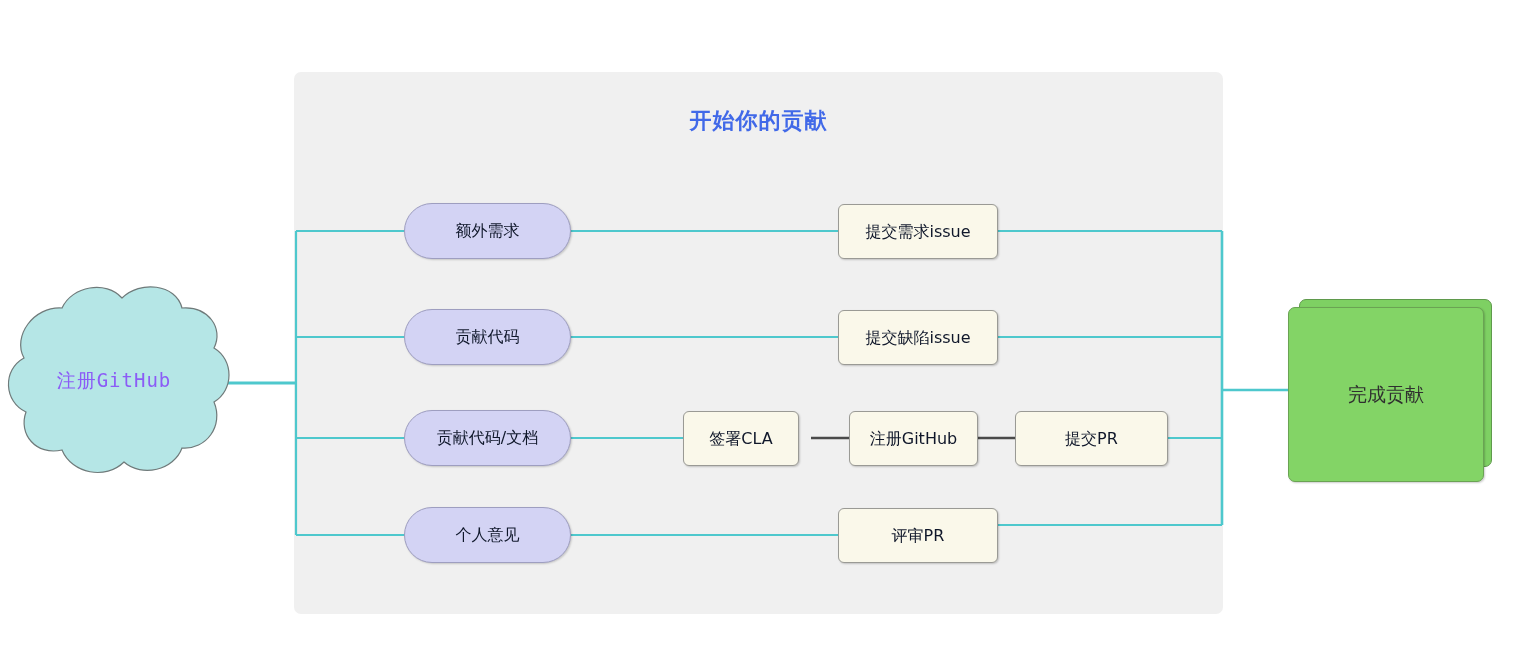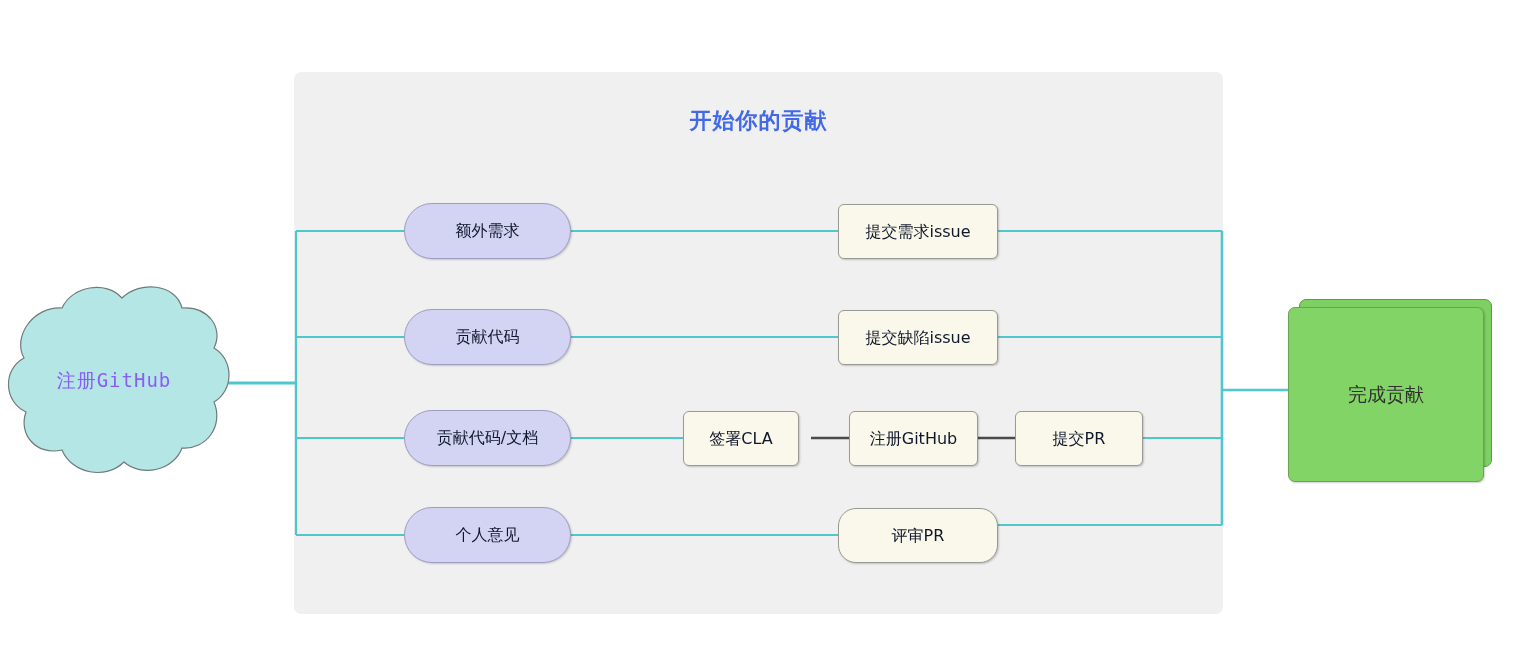--- a/index.html
+++ b/index.html
@@ -192,19 +192,19 @@
 
   <div class="node purple" style="left:404px; top:203px; width:167px; height:56px;">额外需求</div>
   <div class="node purple" style="left:404px; top:309px; width:167px; height:56px;">贡献代码</div>
   <div class="node purple" style="left:404px; top:507px; width:167px; height:56px;">个人意见</div>
   <div class="node purple" style="left:404px; top:410px; width:167px; height:56px;">贡献代码/文档</div>
 
   <div class="node cream" style="left:838px; top:310px; width:160px; height:55px;">提交缺陷issue</div>
   <div class="node cream" style="left:838px; top:204px; width:160px; height:55px;">提交需求issue</div>
   <div class="node cream" style="left:683px; top:411px; width:116px; height:55px;">签署CLA</div>
   <div class="node cream" style="left:849px; top:411px; width:129px; height:55px;">注册GitHub</div>
-  <div class="node cream" style="left:1015px; top:411px; width:128px; height:55px;">提交PR</div>
-  <div class="node cream" style="left:838px; top:508px; width:160px; height:55px;border-radius:18px;">评审PR</div>
+  <div class="node cream" style="left:1015px; top:411px; width:153px; height:55px;">提交PR</div>
+  <div class="node cream" style="left:838px; top:508px; width:160px; height:55px;">评审PR</div>
 
   <div class="green-back"></div>
   <div class="green-front">完成贡献</div>
 
 </div>
 
 </body></html>

